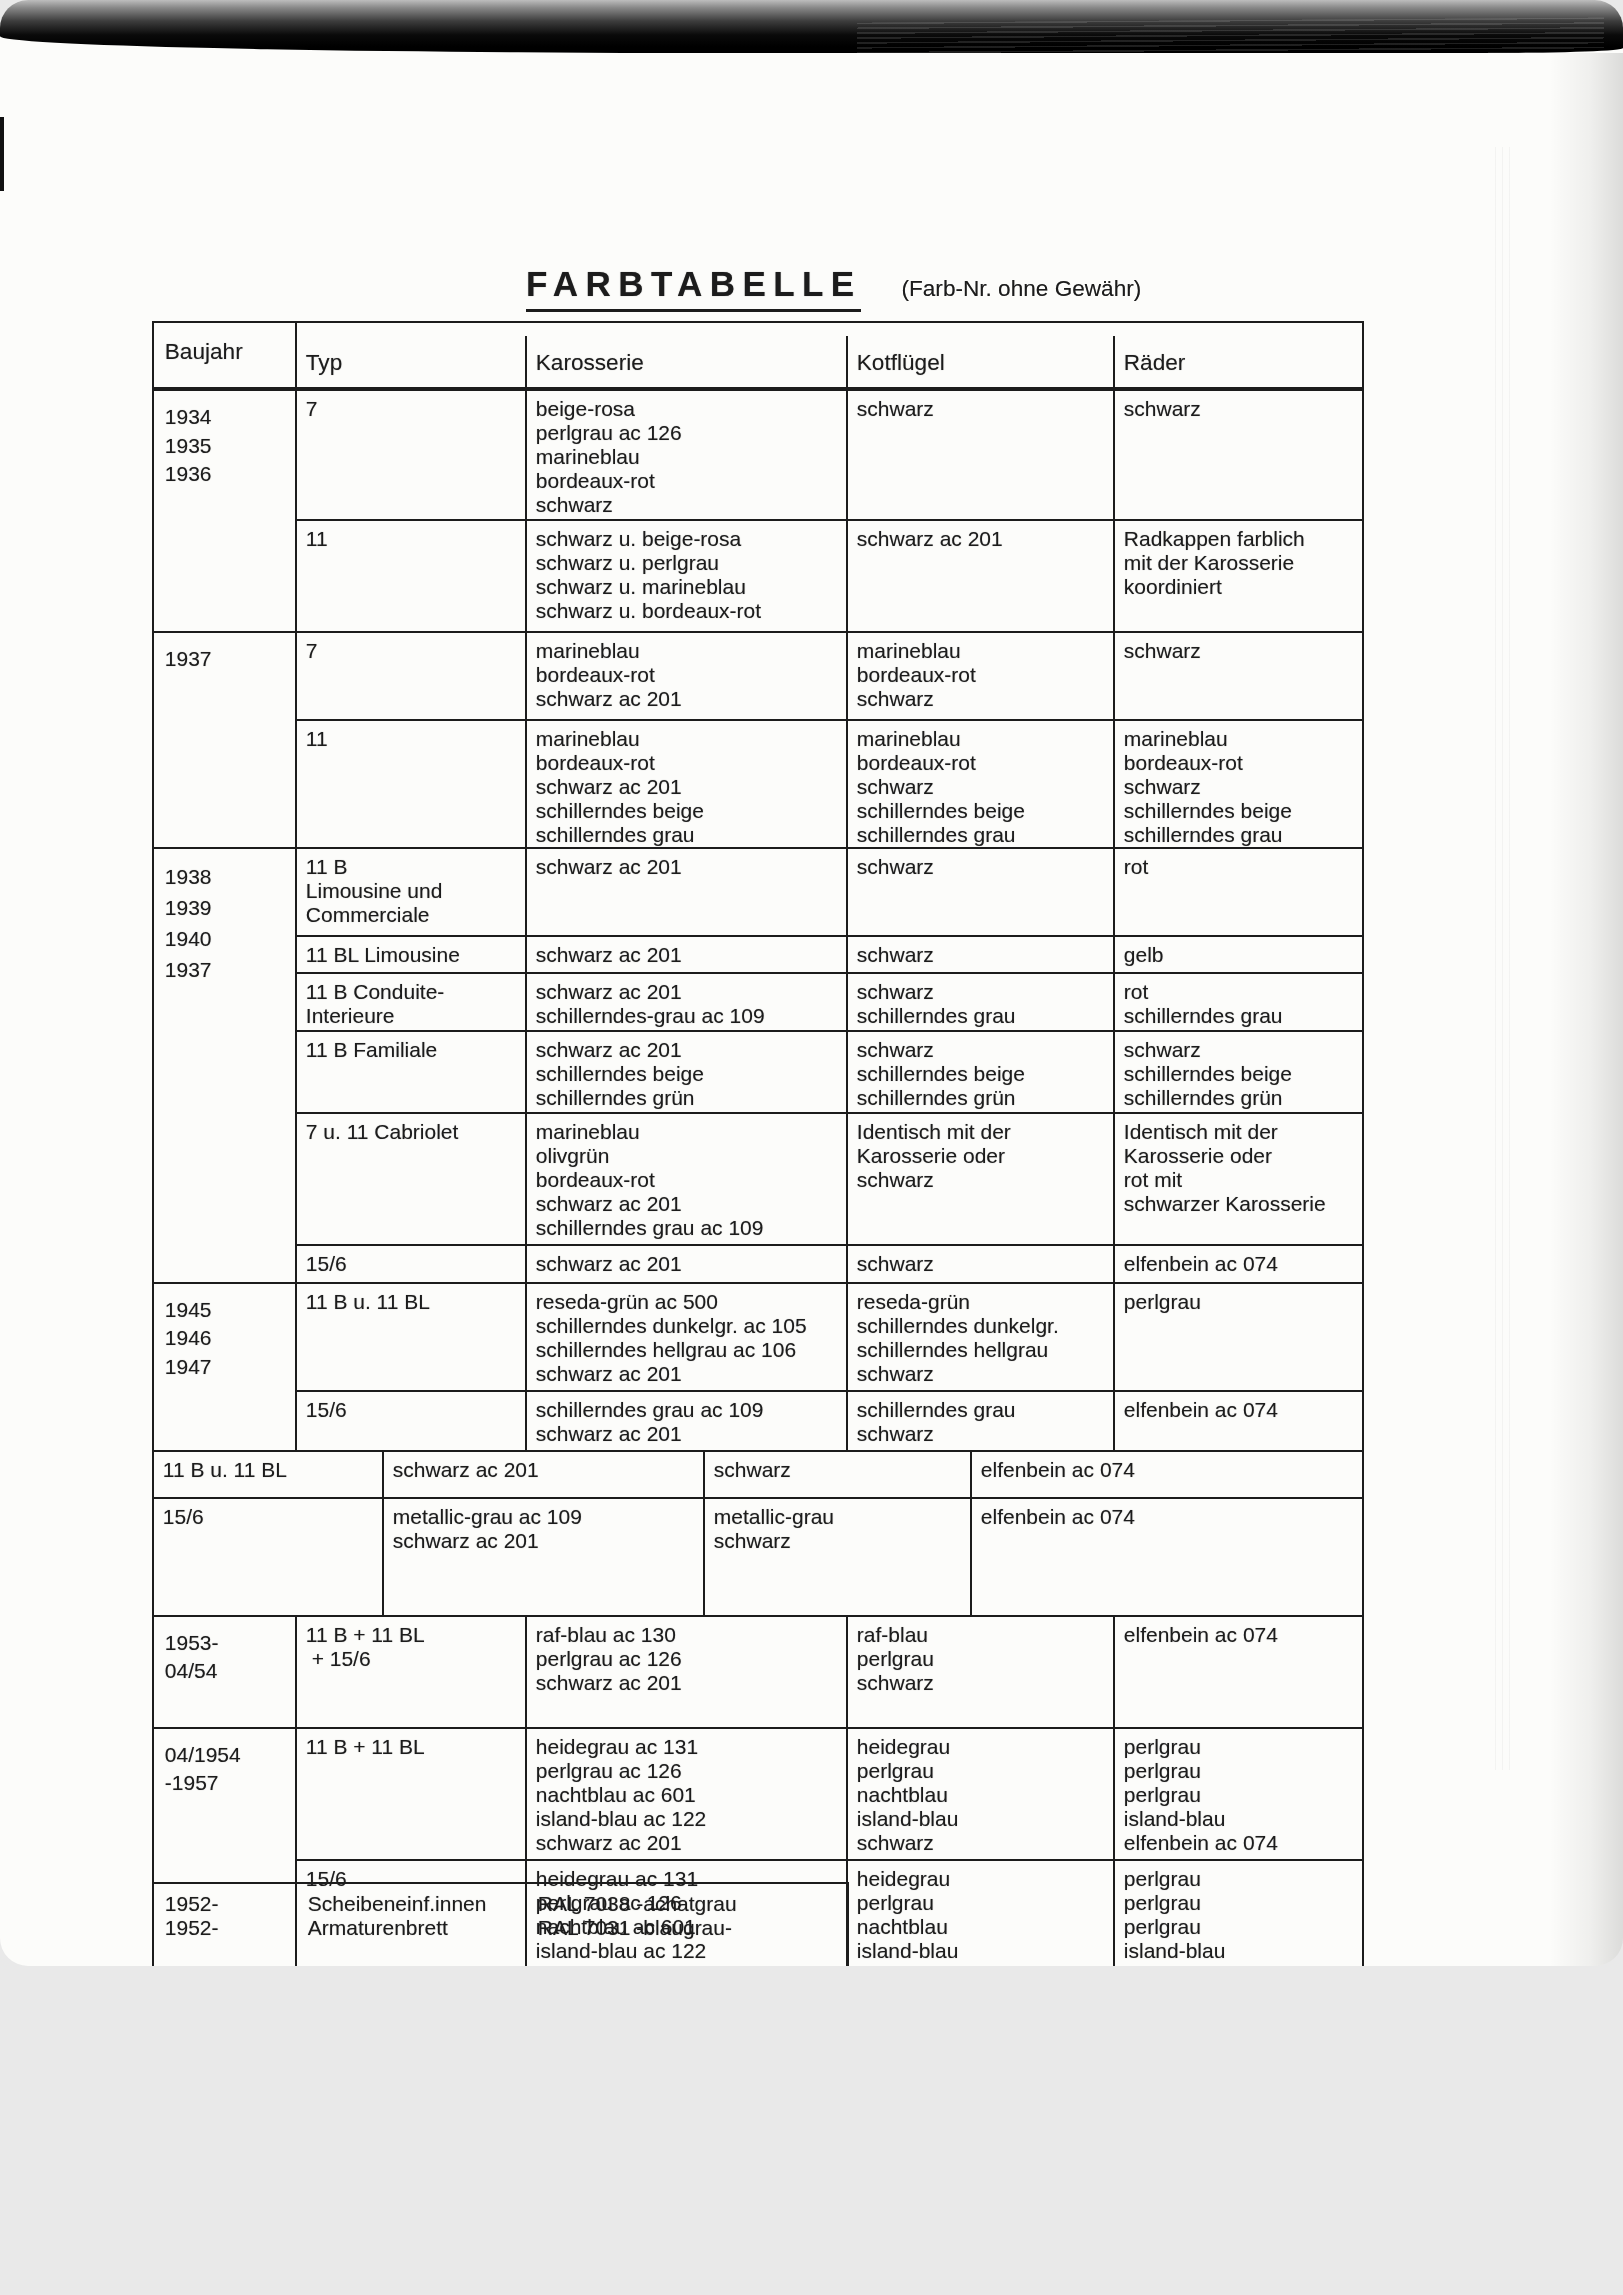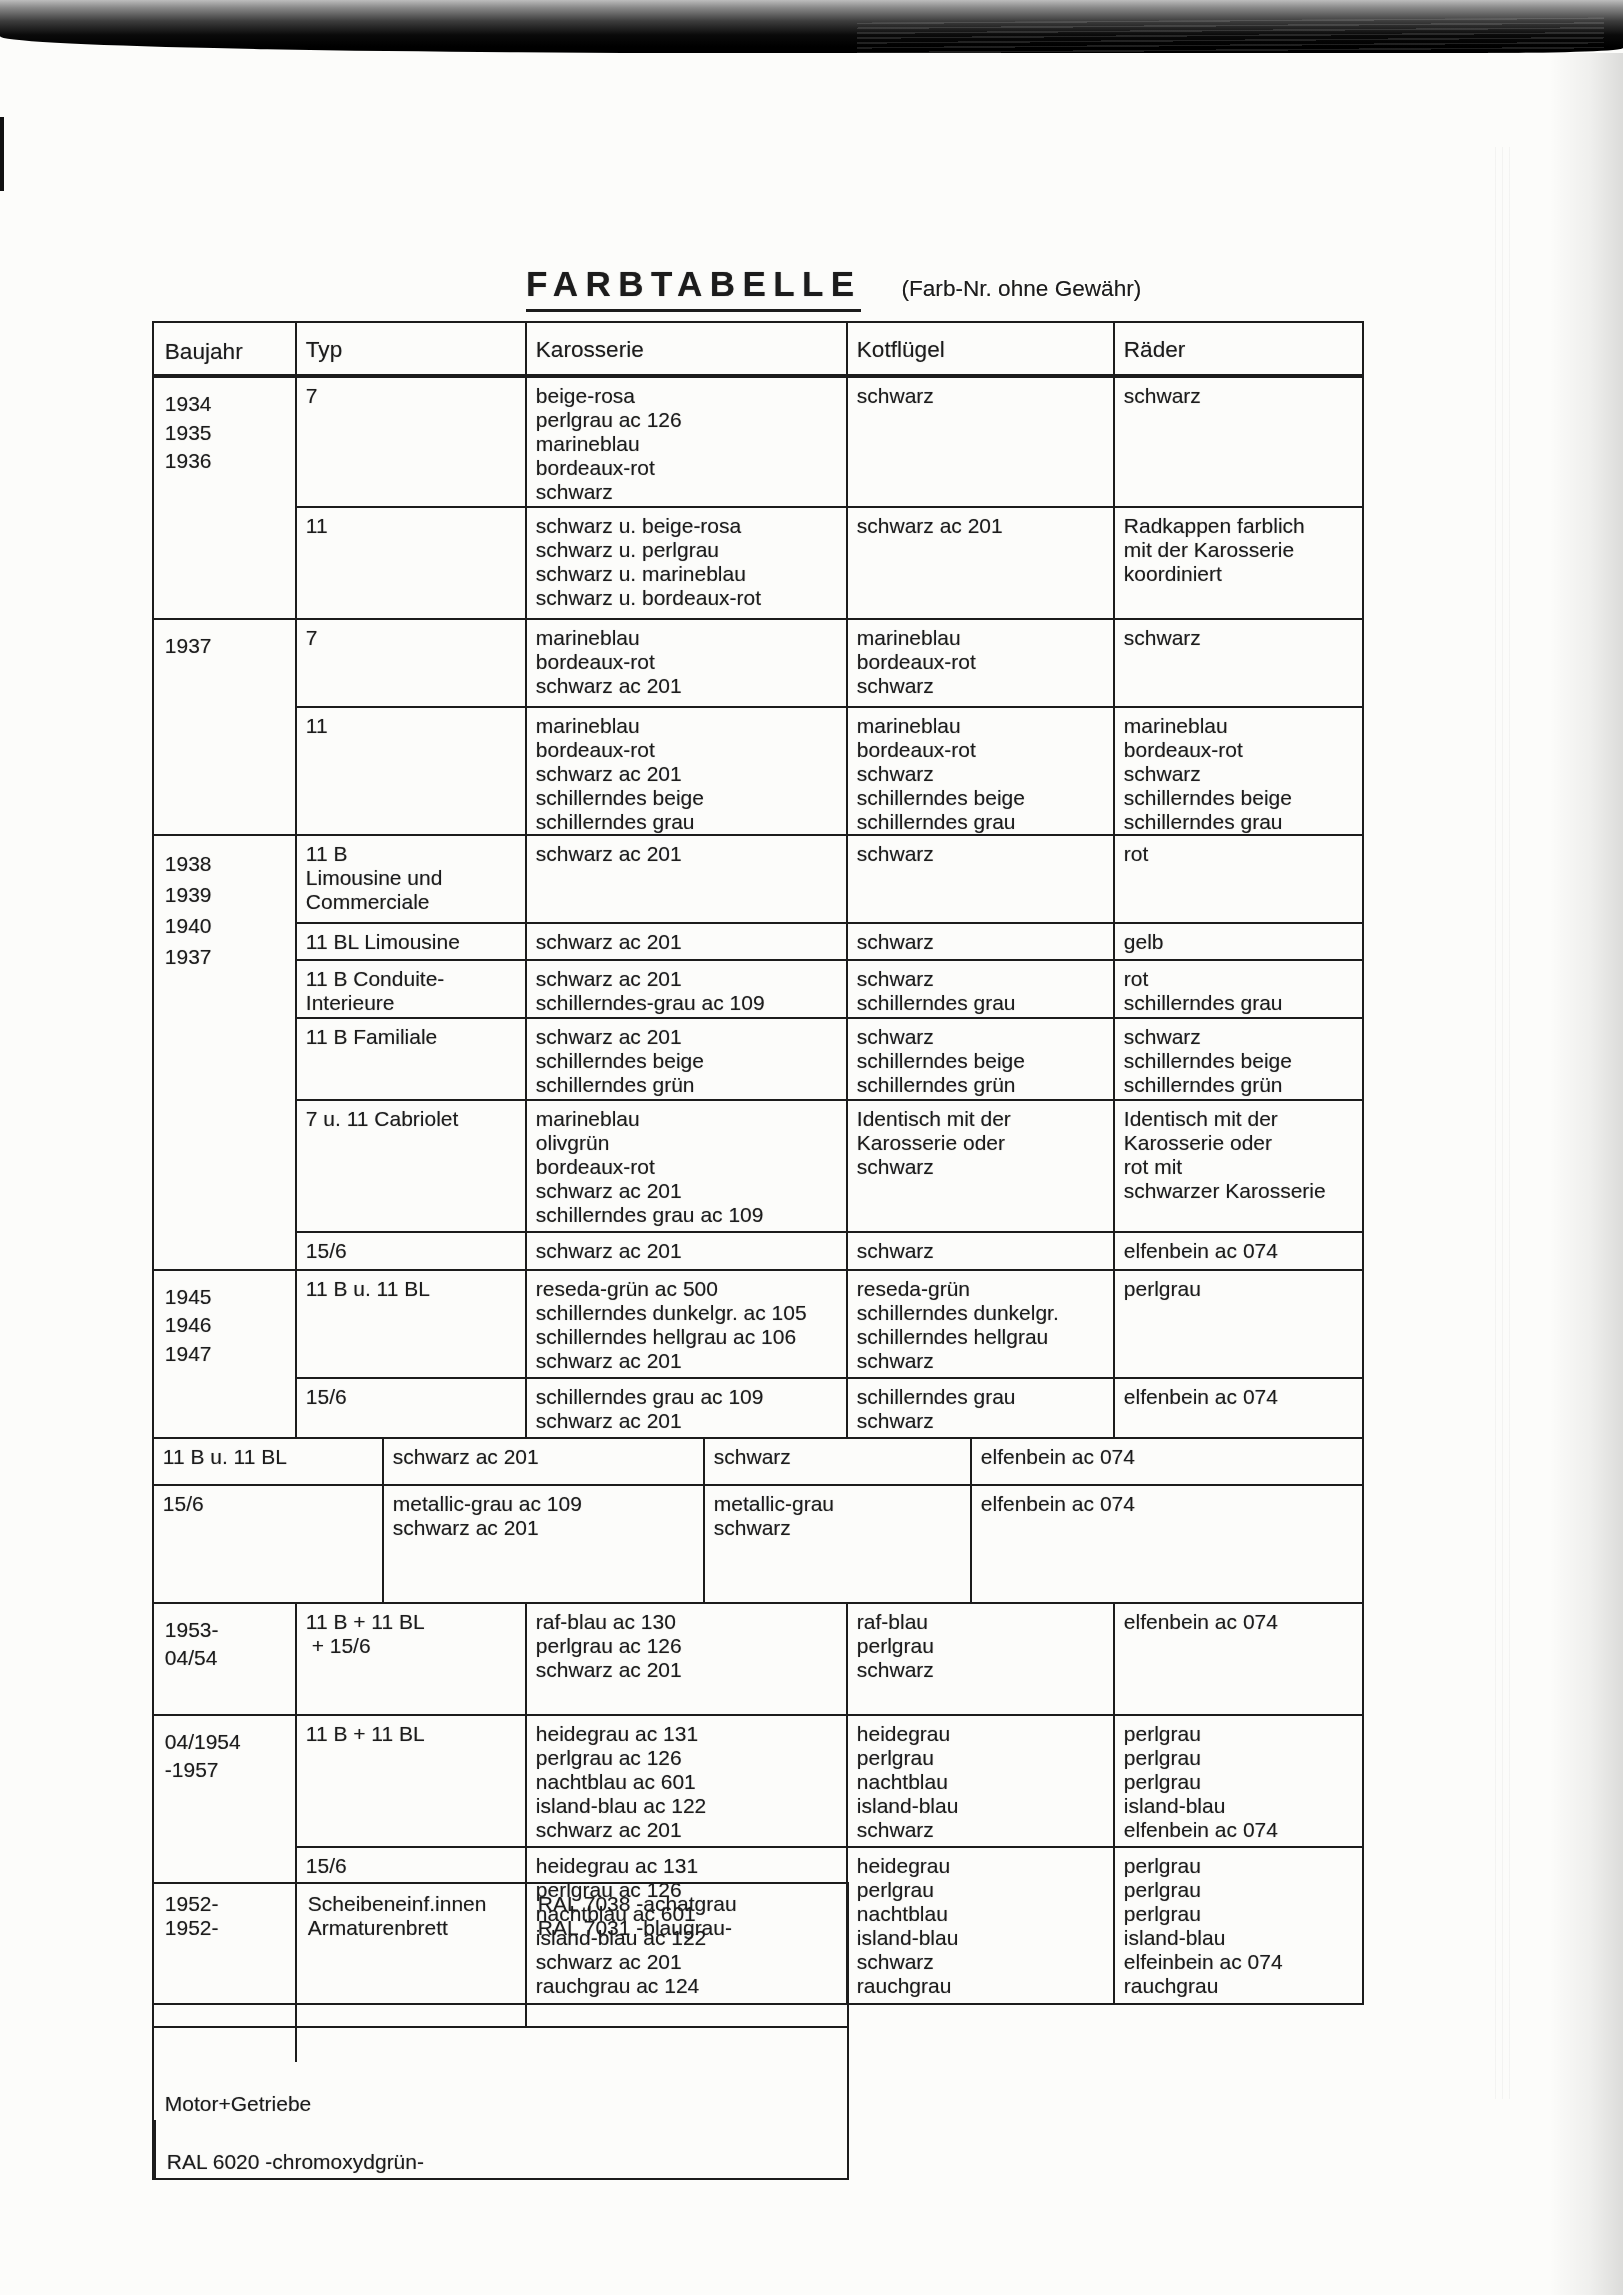--- a/index.html
+++ b/index.html
@@ -1,17 +1,17 @@
 <!DOCTYPE html>
 <html style="font-size:7.9px"><head>
 <meta charset="utf-8">
 <style>
   html,body{margin:0;padding:0;background:#e9e9e9;}
-  .page{position:relative;width:1623px;height:2295px;background:#fcfcfa;overflow:hidden;
-        font-family:"Liberation Sans", sans-serif;color:#1c1c1c;}
+  .page{position:relative;width:1623px;height:1966px;background:#fcfcfa;overflow:hidden;
+        font-family:"Liberation Sans", sans-serif;color:#1c1c1c;border-radius:28px;}
   
   .scan-top-band{position:absolute;top:0;left:0;width:100%;height:53px;
     background:linear-gradient(180deg,#bdbdbd 0%,#8a8a8a 14%,#3c3c3c 40%,#0a0a0a 66%,#000 88%);
     border-bottom-left-radius:45% 16.7px;border-bottom-right-radius:8% 4.9px;}
   .scan-top-streaks{position:absolute;top:19.6px;right:19.6px;width:46%;height:35px;opacity:.55;
     background:repeating-linear-gradient(180deg,rgba(255,255,255,.22) 0 1.5px,rgba(0,0,0,0) 1.5px 4.9px);
     transform:skewY(-.4deg);}
   .scan-left-notch{position:absolute;left:0;top:117px;width:4.4px;height:74px;background:#111;}
   .scan-right-shade{position:absolute;top:53px;right:0;width:74px;bottom:0;
     background:linear-gradient(90deg,rgba(0,0,0,0) 0%,rgba(0,0,0,.05) 55%,rgba(0,0,0,.13) 100%);}
@@ -37,21 +37,21 @@
   .bj{font-size:21px;line-height:28.5px;white-space:pre-line;}
   .bj2{font-size:21px;line-height:24px;white-space:pre-line;margin-top:27.5px;}
   .rows{flex:1;display:flex;flex-direction:column;}
   .row{display:flex;flex:1;}
   .row + .row{border-top:2px solid #1c1c1c;}
   .cell{font-size:21px;line-height:24px;white-space:pre-line;padding:5.9px 3.9px 3.9px 8.8px;}
   .typ{width:228px;}
   .kar{width:321px;border-left:2.5px solid #1c1c1c;}
   .kot{width:267px;border-left:2.5px solid #1c1c1c;}
   .rad{flex:1;border-left:2.5px solid #1c1c1c;}
-  .hdr-block .cell{padding-top:14.7px;padding-bottom:12.8px;font-size:22.6px;}
+  .hdr-block .cell{padding-top:14.7px;padding-bottom:12.8px;font-size:22.6px;margin-top:13px;}
   .hdr-block .bjcol{padding-top:14.7px;}
   .hdr-block .bj{font-size:22.6px;}
 
   
   .tbl2{position:absolute;left:152px;width:697px;border:2.9px solid #1c1c1c;
         text-shadow:0 0 1px rgba(25,25,25,.4);}
   .tbl2 .row + .row{border-top:2.5px solid #1c1c1c;flex-direction:column;}
   .tbl2 .c1{width:143px;border-right:2.5px solid #1c1c1c;}
   .tbl2 .c2{width:228px;}
   .tbl2 .c3{flex:1;border-left:2.5px solid #1c1c1c;}

